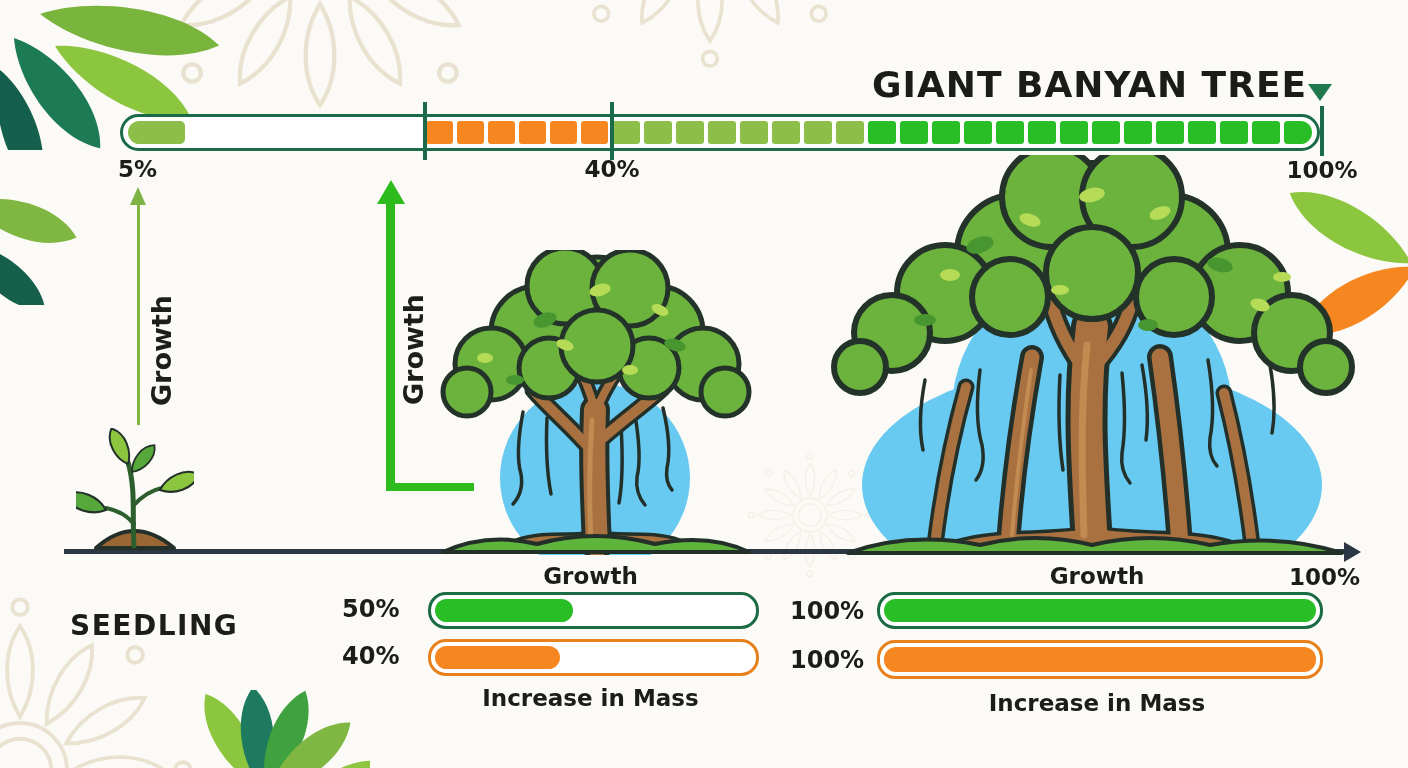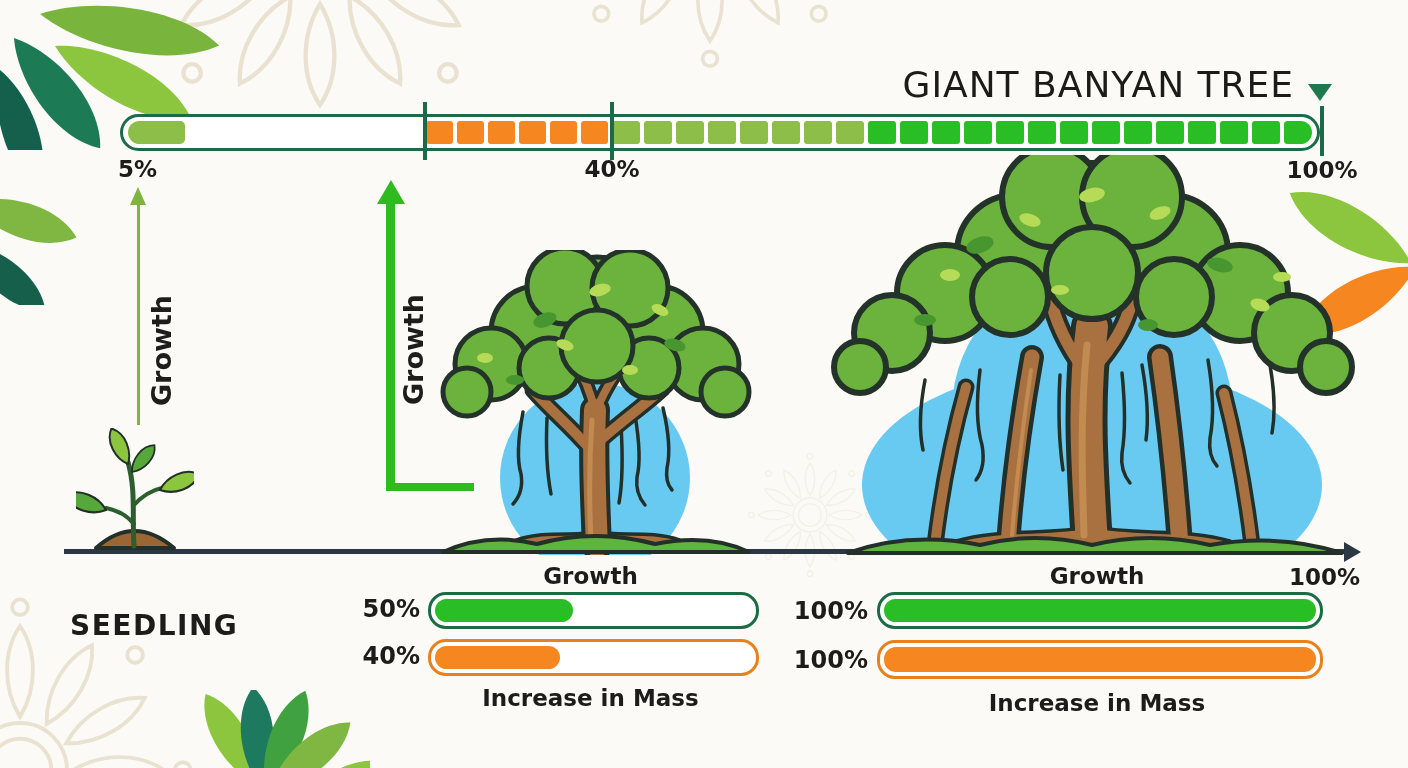--- a/index.html
+++ b/index.html
@@ -4,21 +4,21 @@
 <style>
   html,body{margin:0;padding:0;}
   #canvas{position:relative;width:1408px;height:768px;background:#FBFAF6;overflow:hidden;
           font-family:"DejaVu Sans","Liberation Sans",sans-serif;color:#1C1C1A;}
   .abs{position:absolute;}
   
   .mandala{position:absolute;opacity:.55;pointer-events:none;}
   .mandala.faint{opacity:.22;}
   
   .title{position:absolute;left:872px;top:64px;width:422px;text-align:right;
-         font-size:36px;font-weight:400;letter-spacing:1px;color:#1B1B19;white-space:nowrap;}
+         font-size:36px;font-weight:700;letter-spacing:1px;color:#1B1B19;white-space:nowrap;}
   
   .scale-pill{position:absolute;left:120px;top:114px;width:1200px;height:37px;background:#fff;
               border:3.5px solid #1B6B4A;border-radius:20px;box-sizing:border-box;}
   .scale-startfill{position:absolute;left:5px;top:4px;bottom:4px;width:57px;background:#8DBE4A;
                    border-radius:12px 5px 5px 12px;}
   .scale-segments{position:absolute;left:303px;right:5px;top:4px;bottom:4px;display:flex;gap:4px;}
   .seg{height:100%;border-radius:3px;}
   .seg-orange{flex:0 0 27px;background:#F6861F;}
   .seg-olive{flex:1;background:#8DBE4A;}
   .seg-green{flex:1;background:#29BE25;}
@@ -37,21 +37,21 @@
   .vlabel{position:absolute;width:140px;text-align:center;transform:rotate(-90deg);
           font-size:27px;font-weight:800;color:#1D1D1B;}
   
   .axis{position:absolute;left:64px;top:549px;width:1284px;height:5px;background:#2B3844;}
   .axis-arrow{position:absolute;left:1344px;top:542px;width:0;height:0;
               border-top:10px solid transparent;border-bottom:10px solid transparent;
               border-left:17px solid #2B3844;}
   
   .stage-name{position:absolute;left:70px;top:589px;font-size:28px;font-weight:800;letter-spacing:1.5px;margin-top:20px;}
   .bartitle{position:absolute;text-align:center;font-size:23px;font-weight:800;}
-  .barlabel{position:absolute;width:78px;text-align:right;font-size:24px;font-weight:800;}
+  .barlabel{position:absolute;width:78px;font-size:24px;font-weight:800;}
   .pillbar{position:absolute;height:31px;background:#fff;border-radius:18px;box-sizing:content-box;}
   .pillbar.green{border:3.5px solid #1B6B45;}
   .pillbar.orange{border:3.5px solid #E8811C;}
   .pillfill{position:absolute;left:4px;top:4px;bottom:4px;border-radius:12px;}
   .pillfill.green{background:#29BE25;}
   .pillfill.orange{background:#F6861F;}
   .masslabel{position:absolute;text-align:center;font-size:23px;font-weight:800;}
 </style>
 </head>
 <body>

